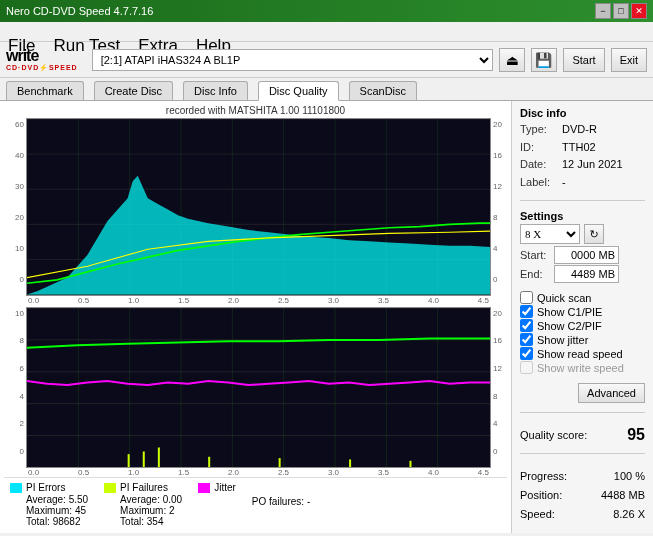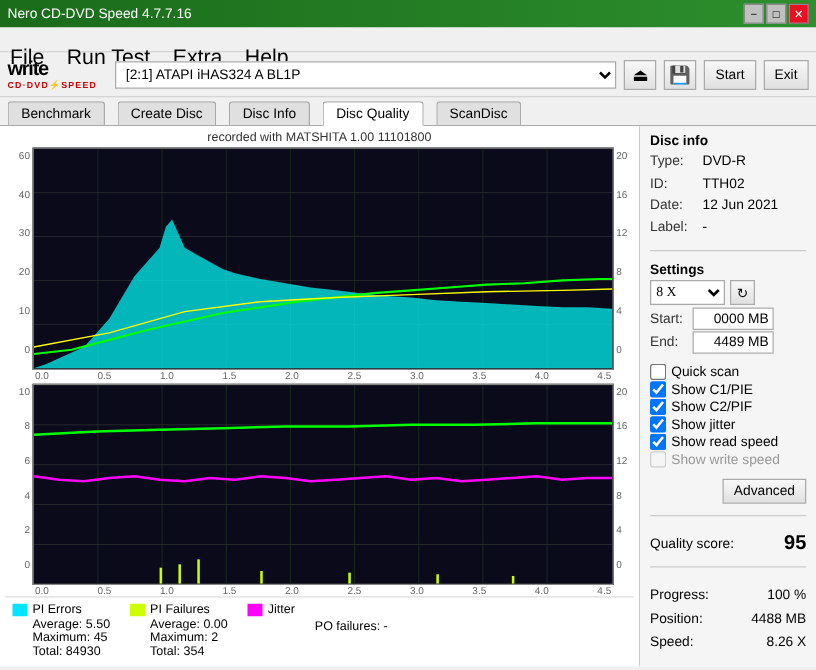--- a/index.html
+++ b/index.html
@@ -496,21 +496,21 @@
     <div class="stats-row">
 
       <div class="stat-group">
         <div class="stat-label-row">
           <span class="legend-box" style="background:#00e5ff;"></span>
           <span>PI Errors</span>
         </div>
         <div class="stat-values">
           <div><span>Average:</span> <span>5.50</span></div>
           <div><span>Maximum:</span> <span>45</span></div>
-          <div><span>Total:</span> <span>84930</span></div>
+          <div><span>Total:</span> <span>98682</span></div>
         </div>
       </div>
 
       <div class="stat-group">
         <div class="stat-label-row">
           <span class="legend-box" style="background:#ccff00;"></span>
           <span>PI Failures</span>
         </div>
         <div class="stat-values">
           <div><span>Average:</span> <span>0.00</span></div>

